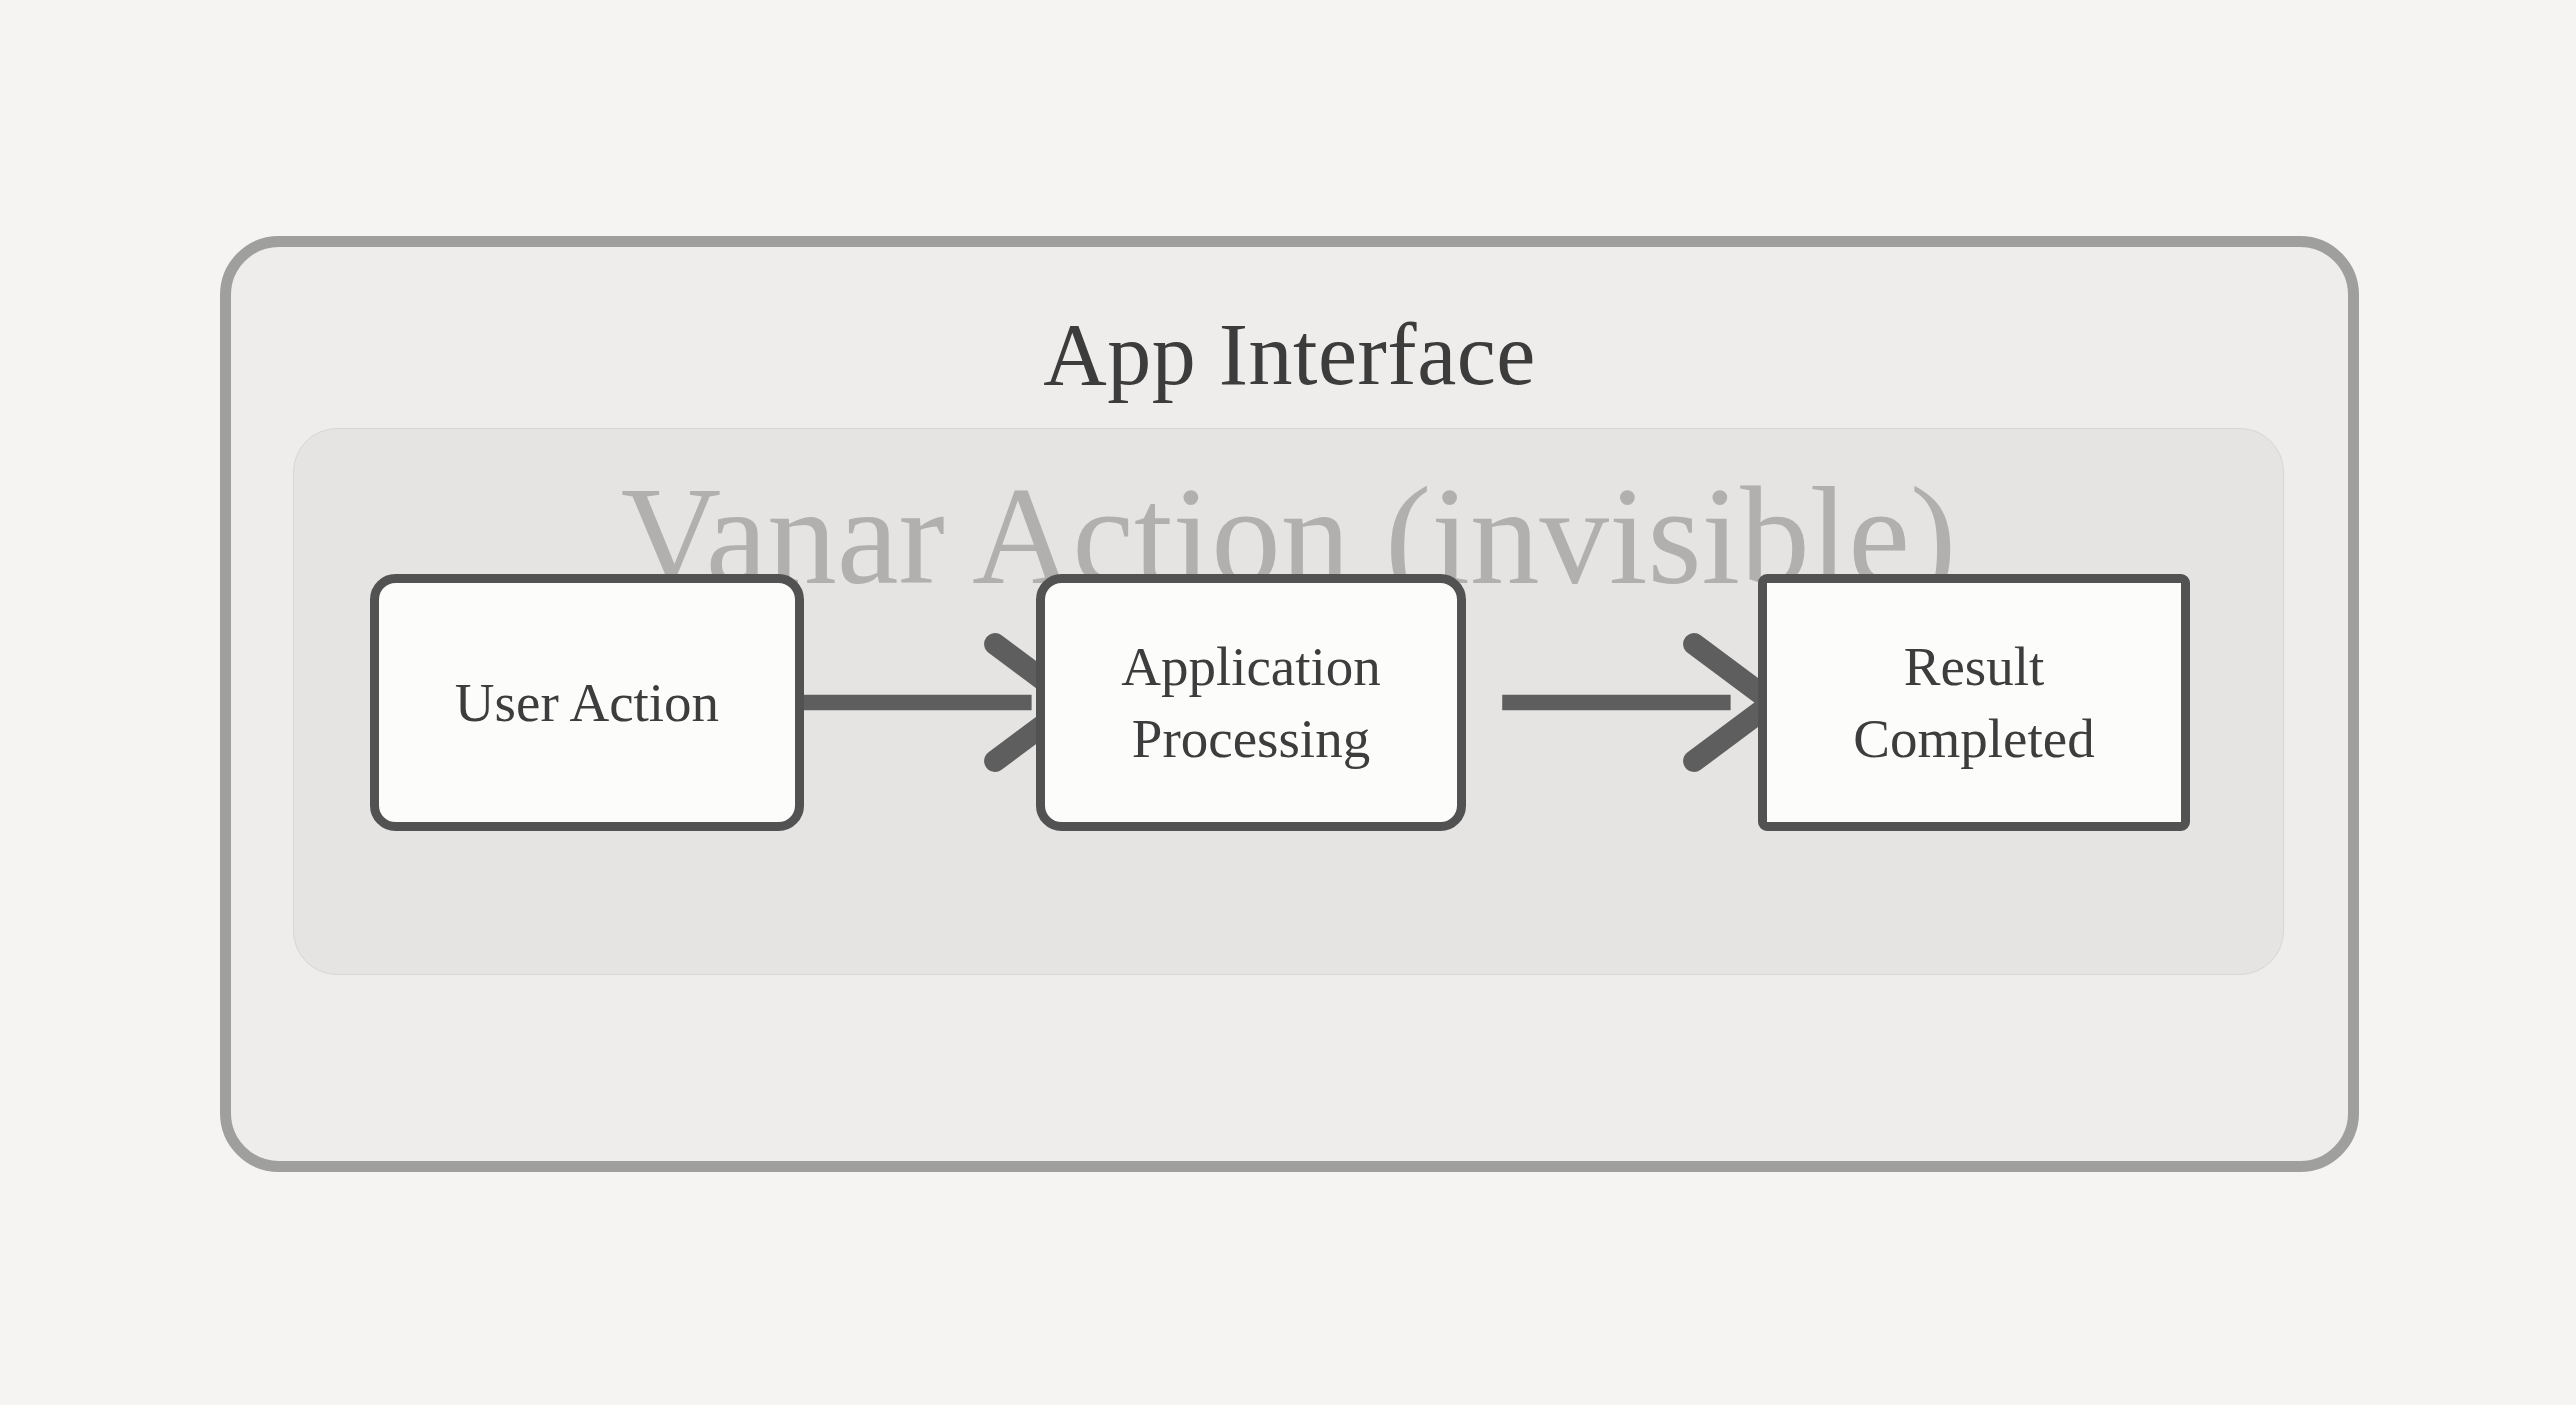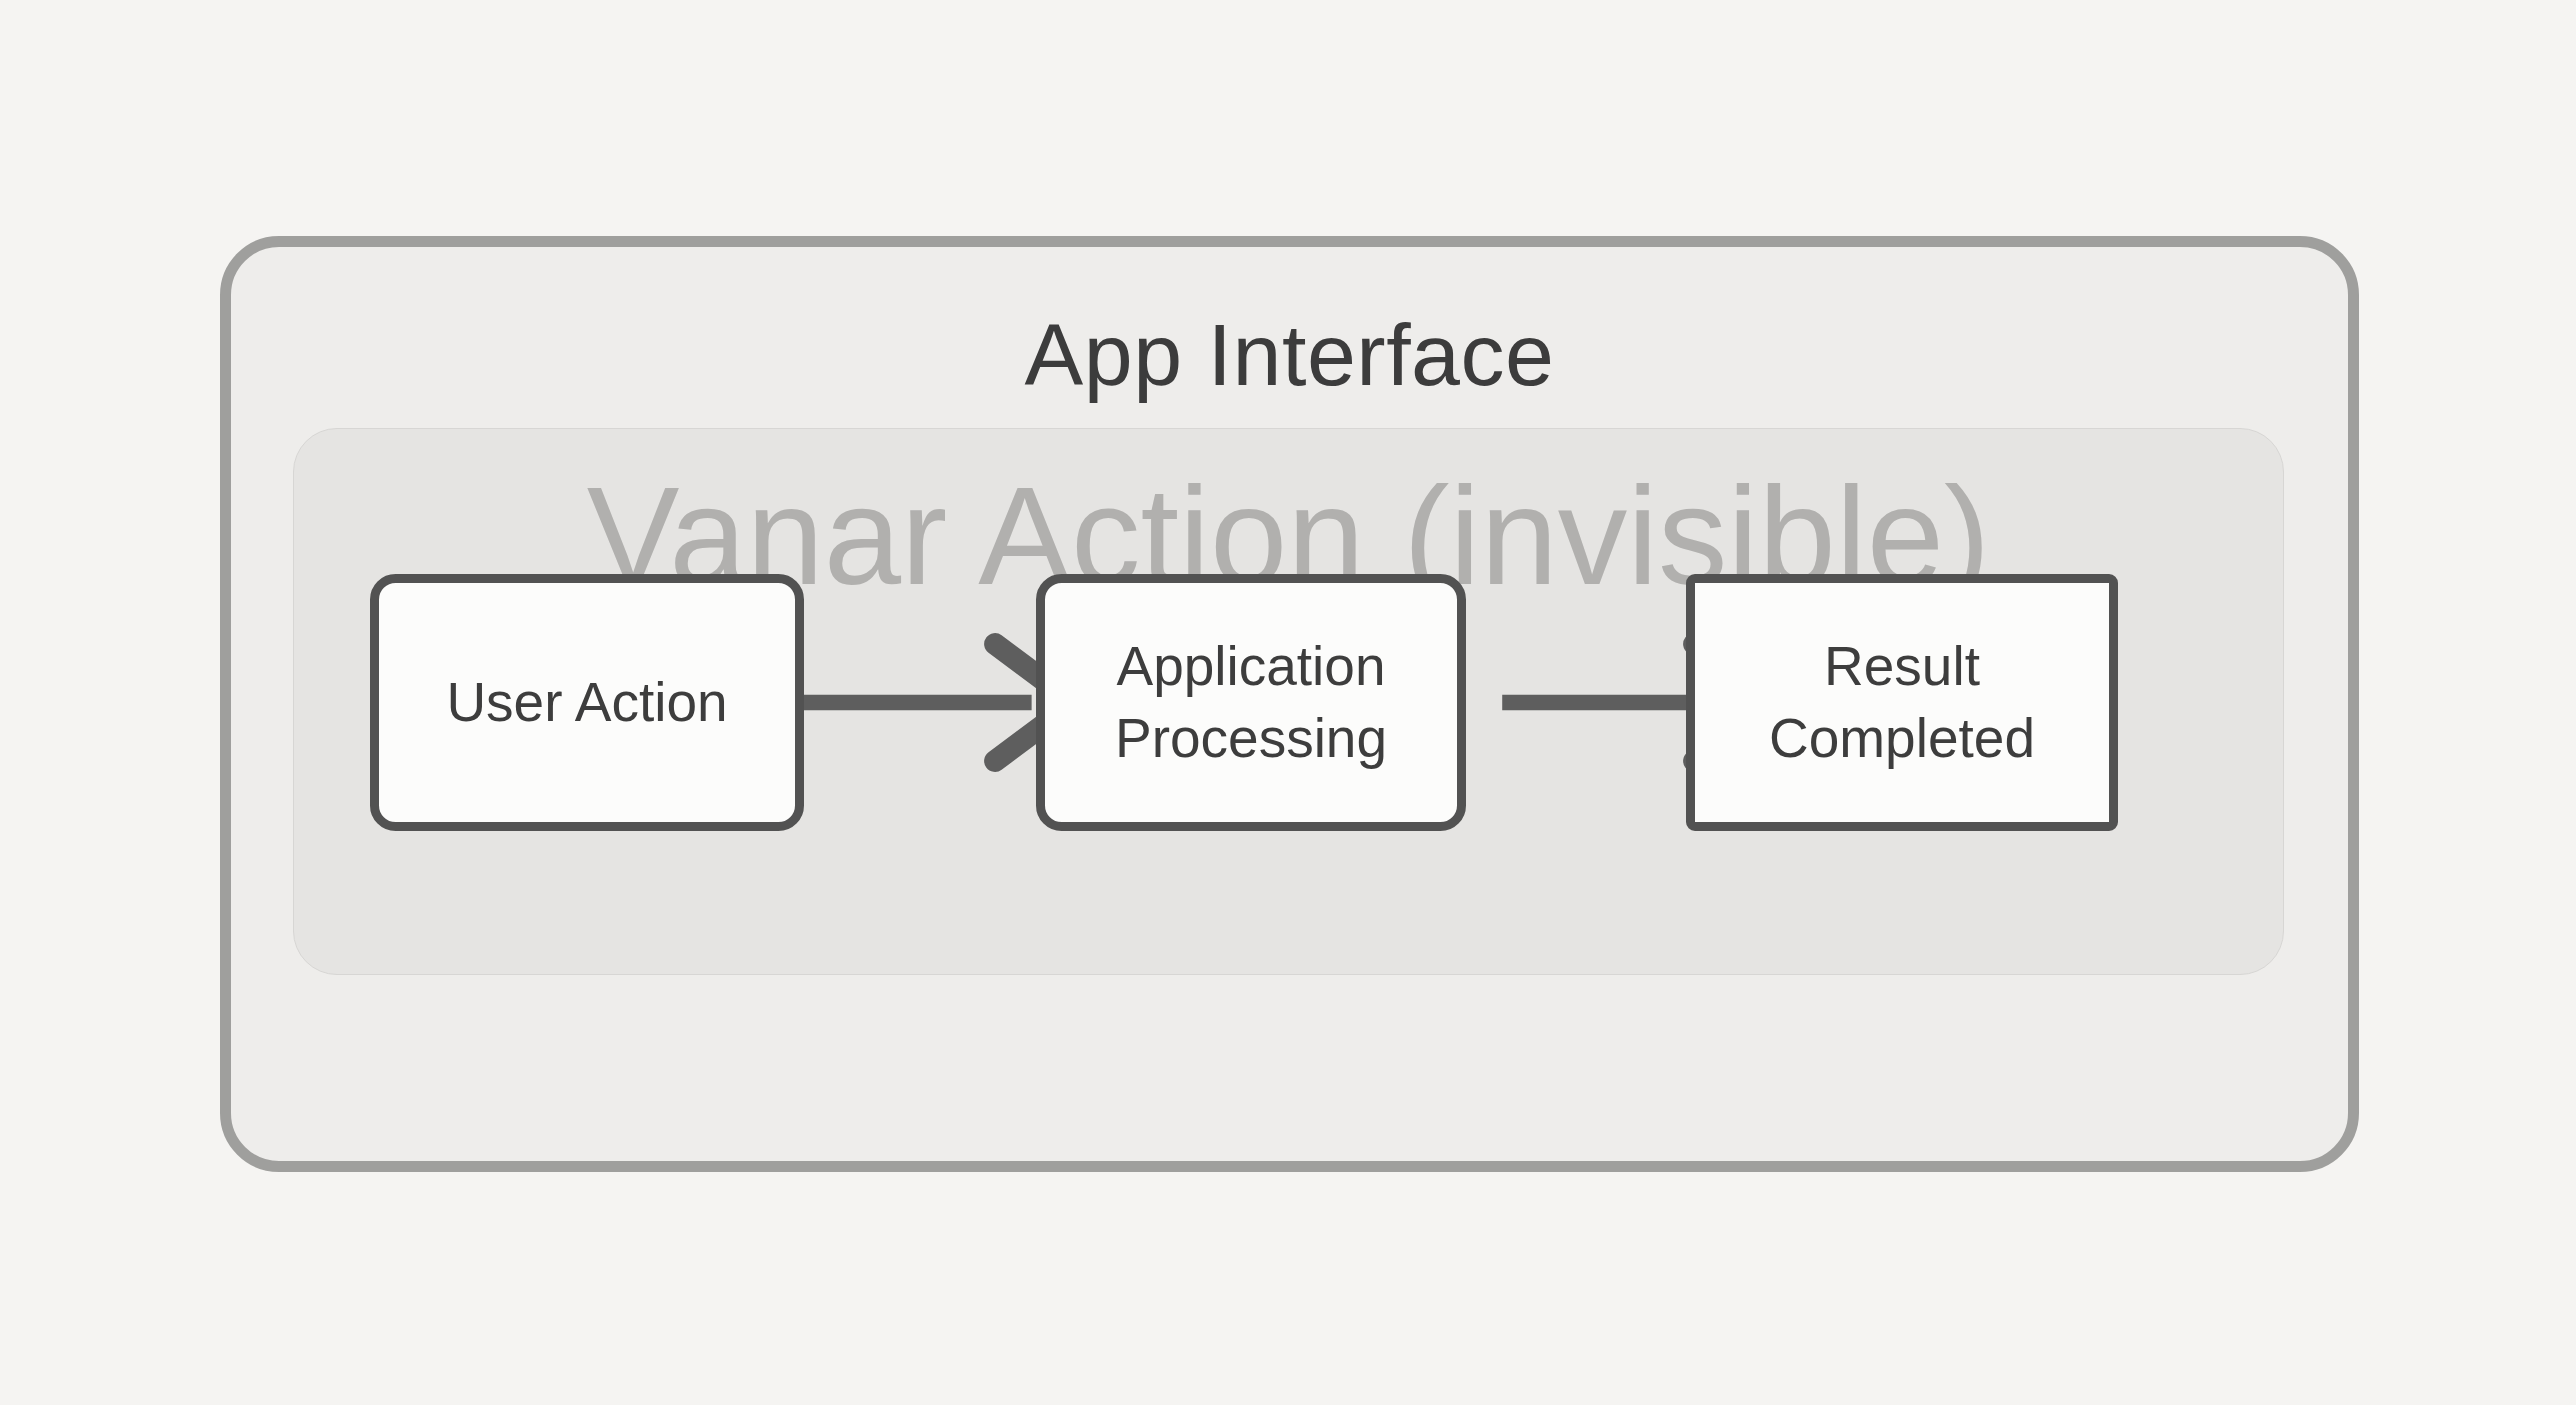--- a/index.html
+++ b/index.html
@@ -20,20 +20,21 @@
   html,body{
     width:2576px;height:1405px;
     background:var(--page-bg);
     font-family:"Liberation Sans","DejaVu Sans",sans-serif;
     overflow:hidden;
   }
   .canvas{
     position:relative;
     width:2576px;height:1405px;
     background:var(--page-bg);
+    font-family:Liberation Serif, serif;
   }
   .outer-panel{
     position:absolute;
     left:220px;top:236px;
     width:2139px;height:936px;
     background:var(--outer-panel-bg);
     border:11px solid var(--outer-panel-border);
     border-radius:59px;
   }
   .diagram-title{
@@ -74,21 +75,21 @@
     align-items:center;
     justify-content:center;
     text-align:center;
     color:var(--node-text);
     font-size:55px;
     line-height:1.3;
     z-index:3;
   }
   .node-1{left:370px;width:434px;text-align:center;}
   .node-2{left:1036px;width:430px;}
-  .node-3{left:1686px;width:432px;border-radius:9px;}
+  .node-3{left:1758px;width:432px;border-radius:9px;}
   .node .node-label{
     display:block;
     padding:0 37px;
   }
   .flow-arrow{
     position:absolute;
     top:602px;
     width:284px;height:201px;
     color:var(--arrow);
     z-index:2;

